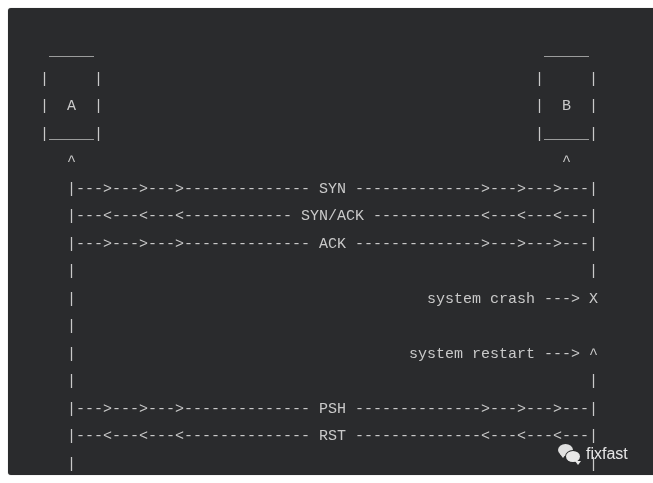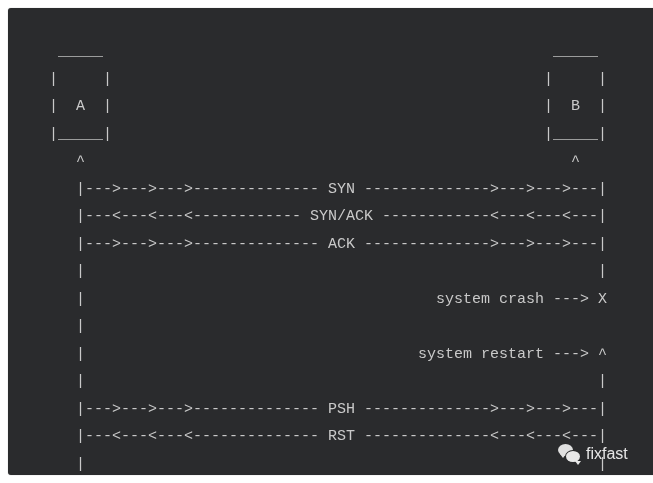--- a/index.html
+++ b/index.html
@@ -28,21 +28,20 @@
       font-family: "Liberation Mono", "DejaVu Sans Mono", monospace;
       font-size: 15px;
       line-height: 27.5px;
       letter-spacing: 0px;
       color: #c9c9c9;
       white-space: pre;
     }
     .code .line {
       display: block;
       height: 27.5px;
-      margin-left: 9px;
     }
     .watermark {
       position: absolute;
       left: 558px;
       top: 443px;
       display: flex;
       align-items: center;
       gap: 4px;
       color: #e6e6e6;
       font-family: Liberation Sans, sans-serif;

